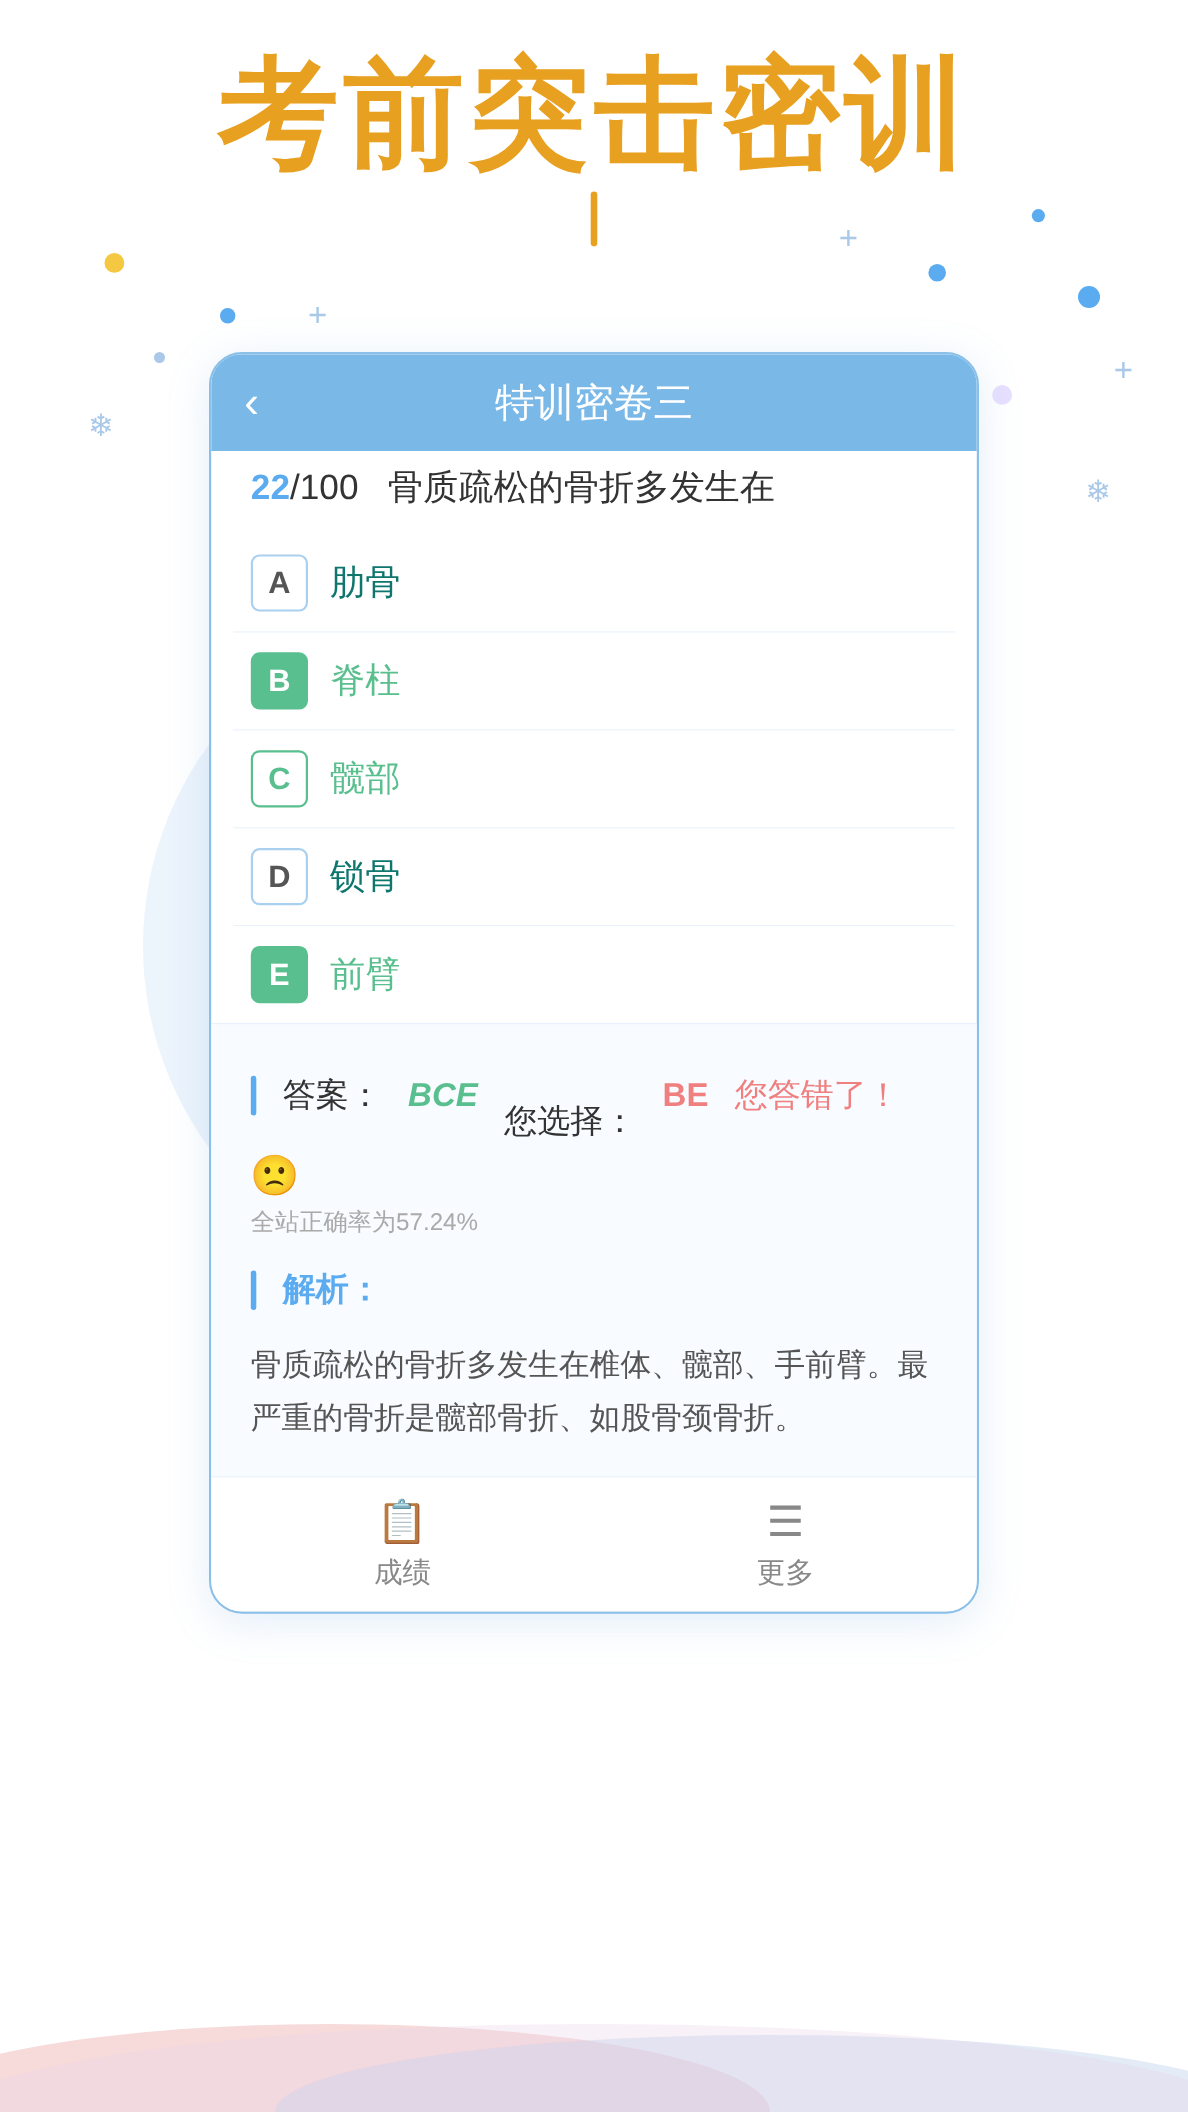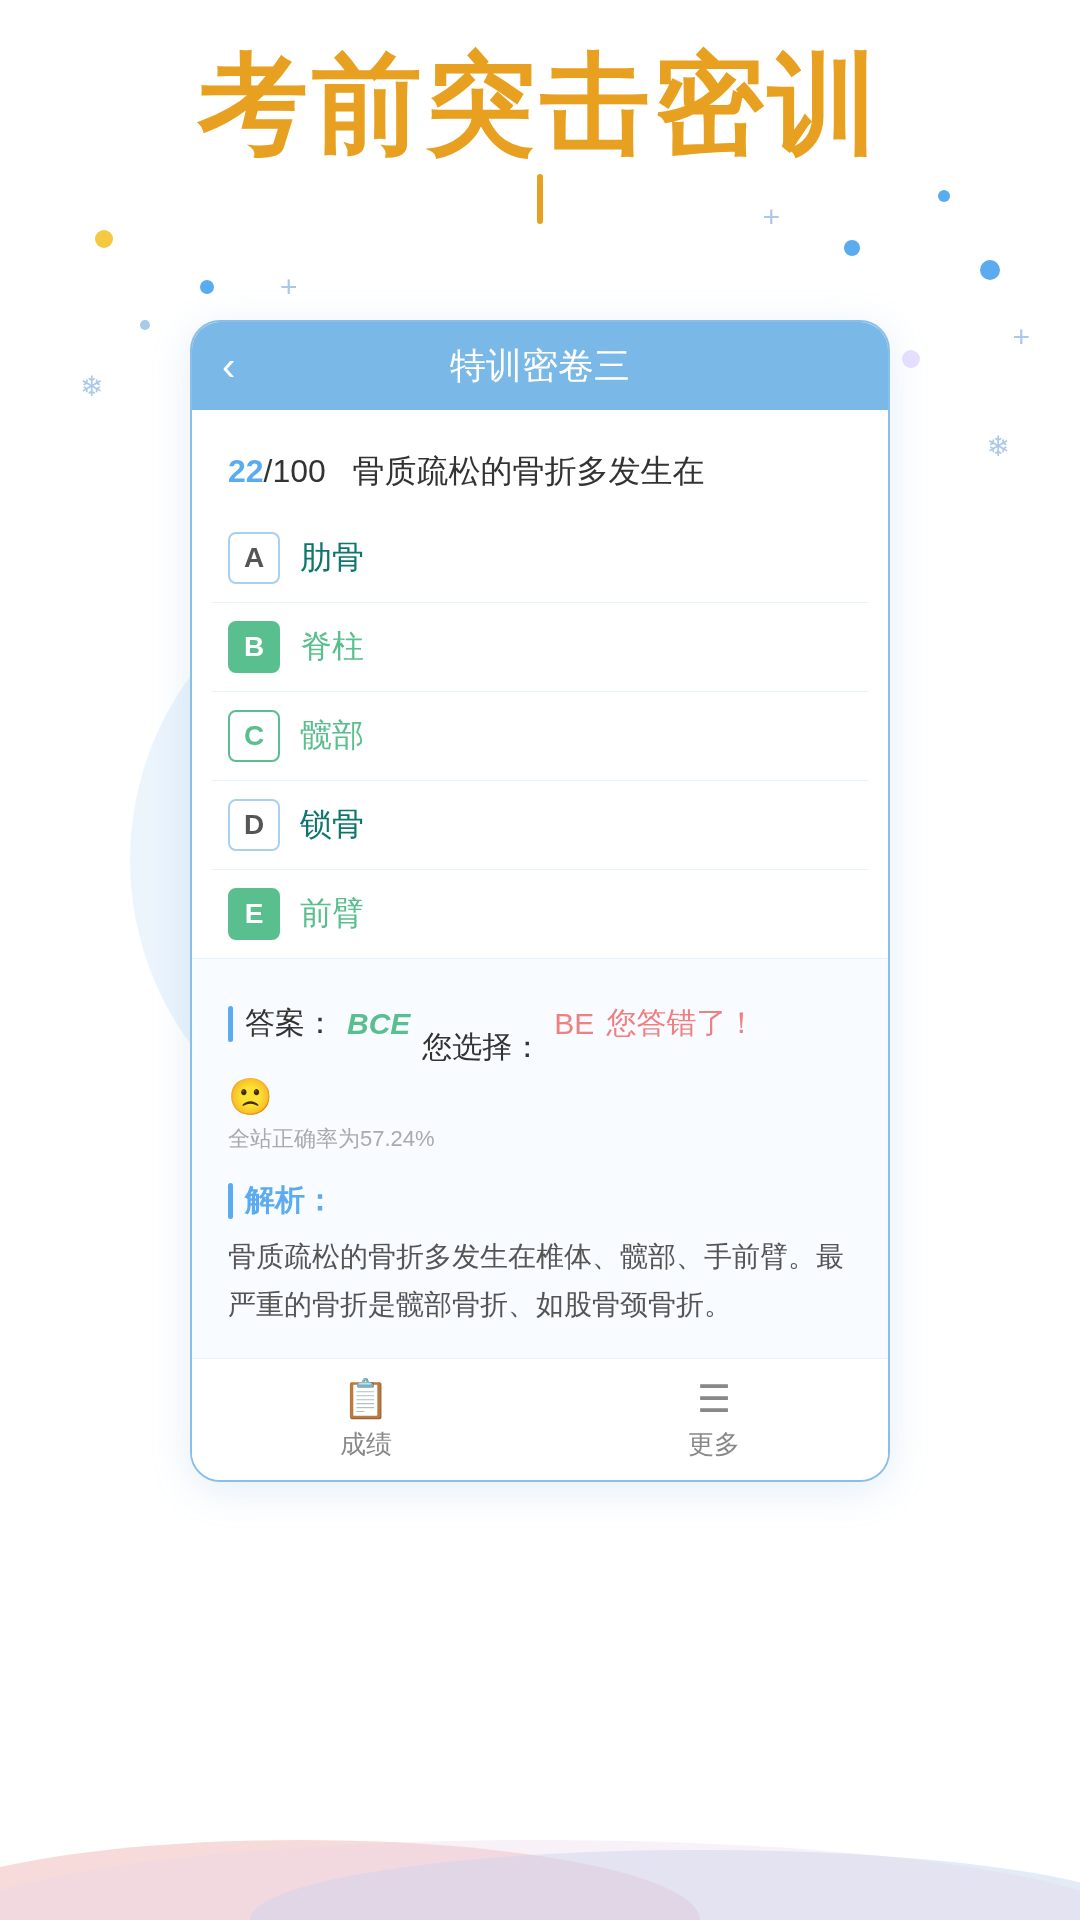--- a/index.html
+++ b/index.html
@@ -112,21 +112,21 @@
       position: absolute;
       left: 50%;
       transform: translateX(-50%);
       color: #fff;
       font-size: 36px;
       font-weight: 500;
     }
 
     
     .question-area {
-      padding: 40px 36px 16px;
+      padding: 12px 36px 16px;
     }
 
     .question-meta {
       font-size: 32px;
       color: #333;
       margin-bottom: 4px;
     }
 
     .question-number {
       color: #5aabf0;
@@ -181,21 +181,21 @@
       padding: 20px 36px 10px;
       border-top: 1px solid #e8f2fc;
       background: #f8fbff;
     }
 
     .result-line {
       display: flex;
       align-items: center;
       flex-wrap: wrap;
       font-size: 30px;
-      gap: 12px;
+      gap: 24px;
     }
 
     .result-bar {
       width: 5px;
       height: 36px;
       background: #5aabf0;
       border-radius: 3px;
       flex-shrink: 0;
     }
 
@@ -209,21 +209,21 @@
       font-style: italic;
     }
 
     .result-your {
       color: #333;
       margin-top: 48px;
     }
 
     .result-wrong {
       color: #f08080;
-      font-weight: 400;
+      font-weight: 700;
     }
 
     .result-error-msg {
       color: #f08080;
     }
 
     .sad-face {
       font-size: 36px;
       margin-top: 8px;
       display: block;

